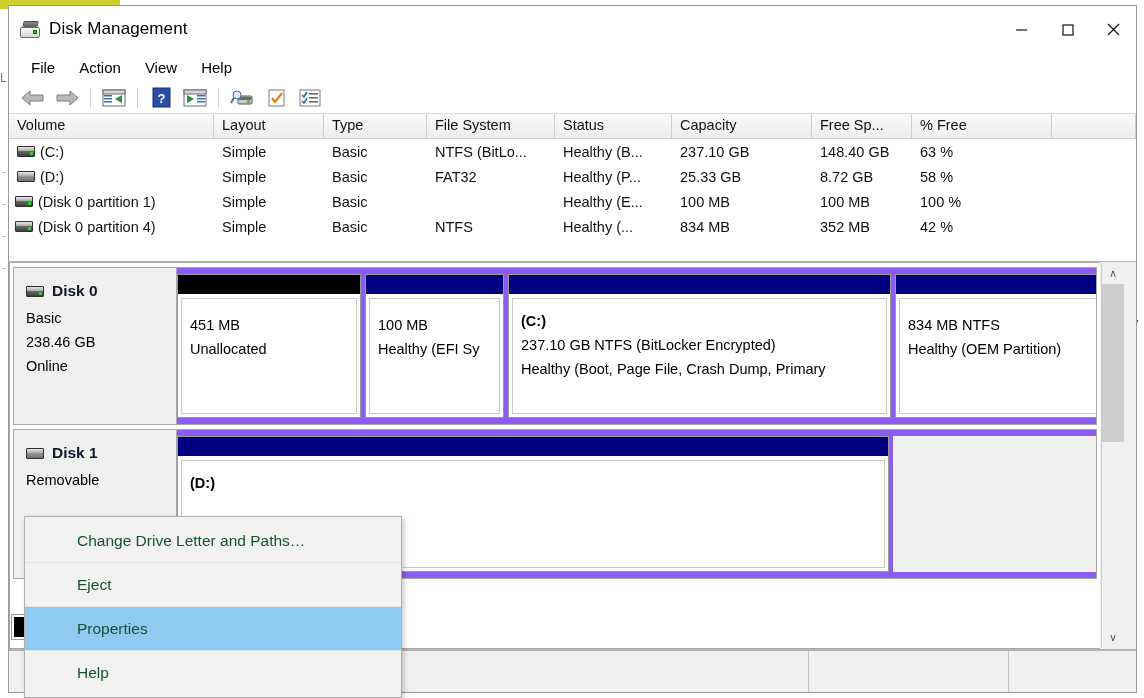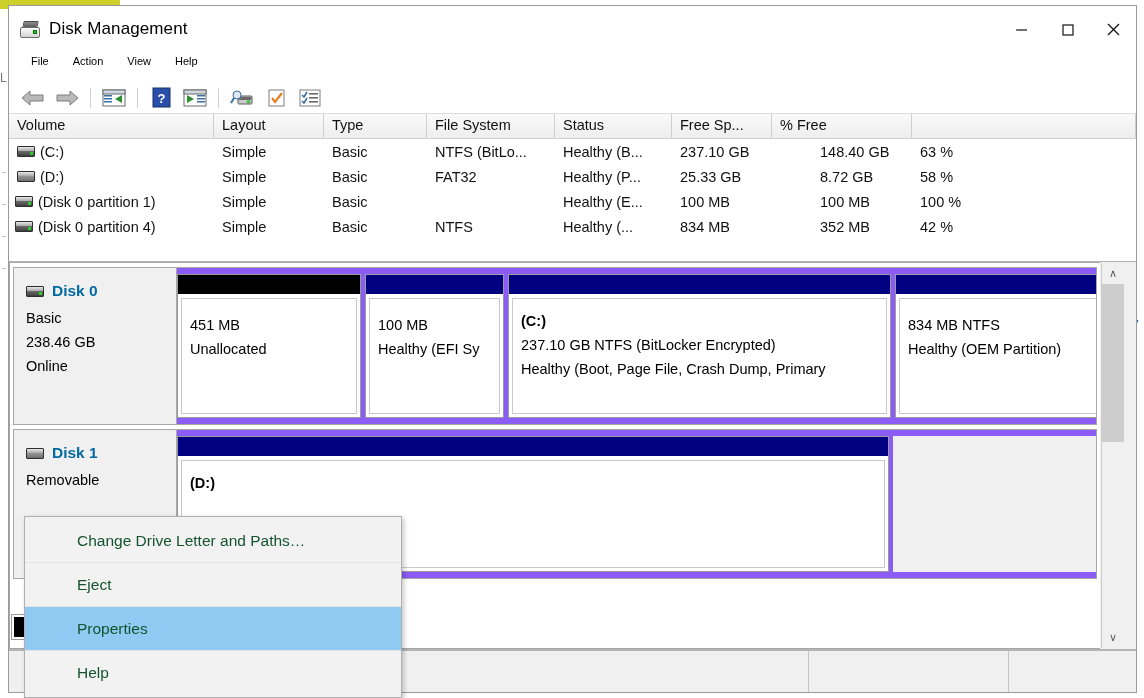--- a/index.html
+++ b/index.html
@@ -87,23 +87,23 @@
     width: 46px; height: 46px;
     display: flex; align-items: center; justify-content: center;
     font-size: 15px; color: #1a1a1a; background: transparent;
     border: none; cursor: default;
   }
   .win-btn svg { display: block; }
 
   
   #menubar {
     height: 30px; flex: 0 0 30px;
-    display: flex; 
+    display: flex; align-items: center;
     padding-left: 14px;
-    font-size: 11px; color: #000;
+    font-size: 15px; color: #000;
     background: #ffffff;
   }
   .menu-item { padding: 3px 12px; cursor: default; }
   .menu-item:first-child { padding-left: 8px; }
 
   
   #toolbar {
     height: 32px; flex: 0 0 32px;
     display: flex; align-items: center;
     padding-left: 8px; gap: 2px;
@@ -192,21 +192,21 @@
     background: #ffffff;
     height: 158px;
   }
   .disk-info {
     flex: 0 0 163px;
     background: #f0f0f0;
     border-right: 1px solid #a8a8a8;
     padding: 14px 0 0 12px;
   }
   .disk-title {
-    font-size: 15.5px; font-weight: bold; color: #0369a1;
+    font-size: 15.5px; font-weight: bold; color: #0f172a;
     display: flex; align-items: center; margin-bottom: 6px;
   }
   .disk-title .vol-ico { margin-right: 8px; }
   .disk-meta { font-size: 14.5px; color: #000; line-height: 24px; }
   .parts {
     flex: 1 1 auto; display: flex;
     padding: 6px 0 6px 0;
     gap: 4px;
     background: #8b5cf6;
     overflow: hidden;
@@ -419,20 +419,21 @@
     </div>
   </div>
 
   <div id="volpane">
     <div id="volheader">
       <div class="vh-cell" style="flex:0 0 205px">Volume</div>
       <div class="vh-cell" style="flex:0 0 110px">Layout</div>
       <div class="vh-cell" style="flex:0 0 103px">Type</div>
       <div class="vh-cell" style="flex:0 0 128px">File System</div>
       <div class="vh-cell" style="flex:0 0 117px">Status</div>
+      <div class="vh-cell" style="flex:0 0 140px">Capacity</div>
       <div class="vh-cell" style="flex:0 0 100px">Free Sp...</div>
       <div class="vh-cell" style="flex:0 0 140px">% Free</div>
       <div class="vh-cell" style="flex:1 1 auto"></div>
     </div>
 
     <div class="vrow">
       <div class="vc" style="flex:0 0 205px; display:flex; align-items:center;">
         <span class="vol-ico">
             <i class="vi-b"></i>
             <i class="vi-s"></i>

